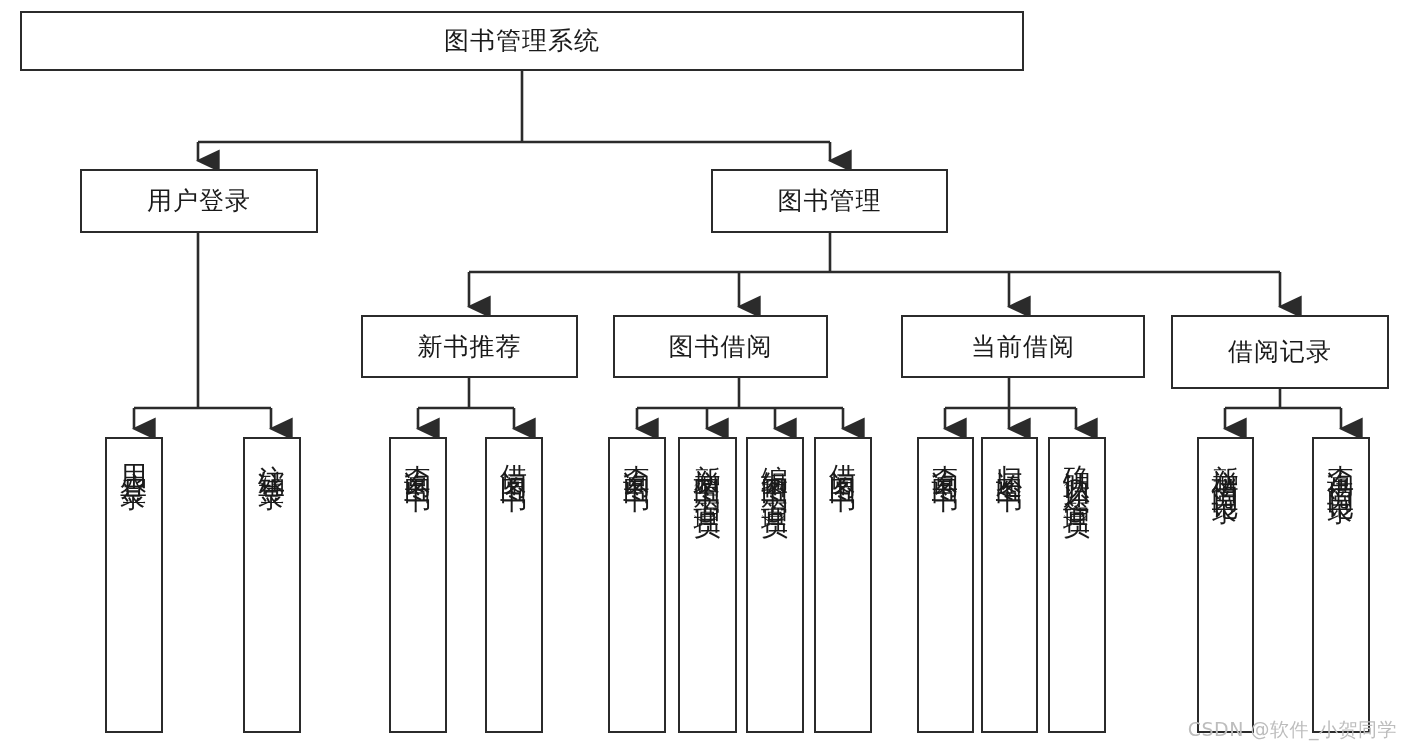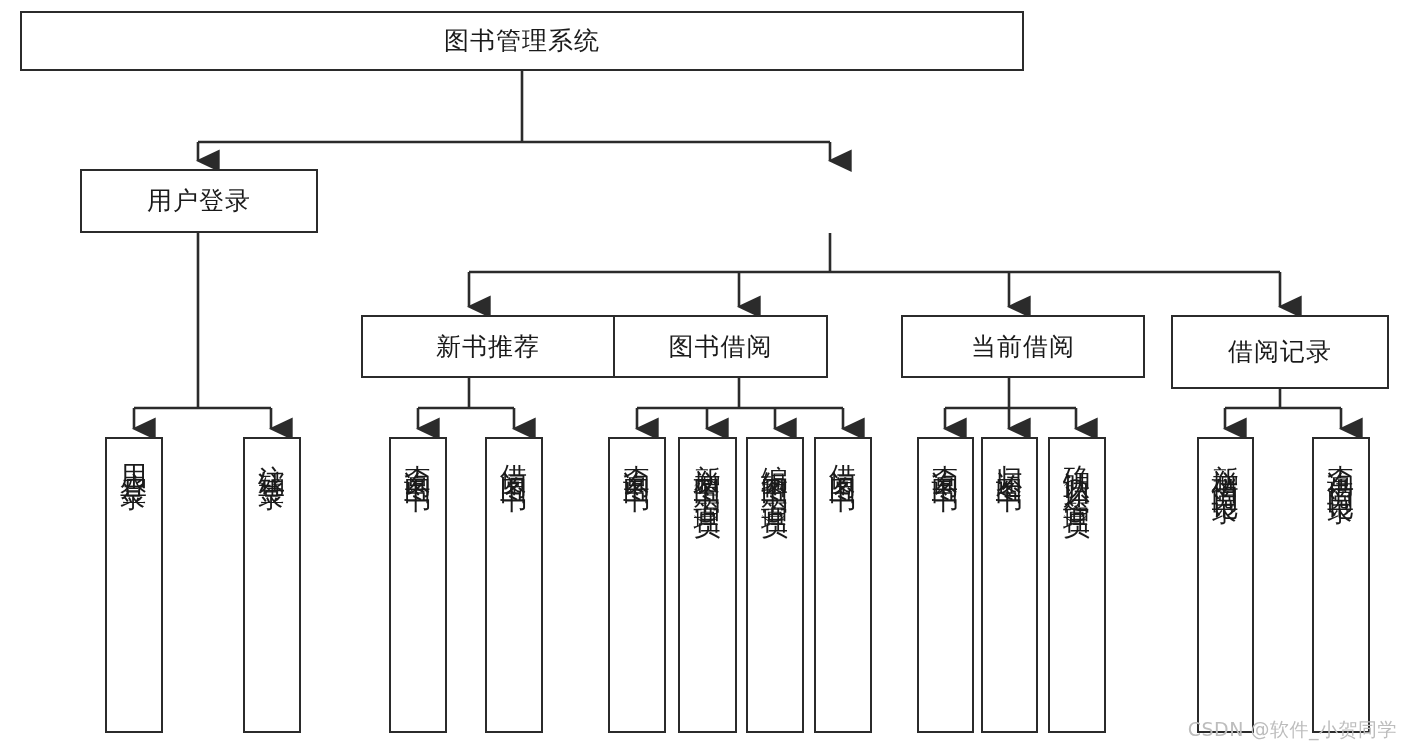--- a/index.html
+++ b/index.html
@@ -136,22 +136,25 @@
     </g>
   </svg>
 
   <div class="node root horiz" style="left:20px; top:11px; width:1004px; height:60px;">
     <span class="label">图书管理系统</span>
   </div>
 
   <div class="node horiz" style="left:80px; top:169px; width:238px; height:64px;">
     <span class="label">用户登录</span>
   </div>
-
-  <div class="node horiz" style="left:361px; top:315px; width:254px; height:63px;">
+  <div class="node horiz" style="left:711px; top:169px; width:237px; height:64px;">
+    <span class="label">图书管理</span>
+  </div>
+
+  <div class="node horiz" style="left:361px; top:315px; width:217px; height:63px;">
     <span class="label">新书推荐</span>
   </div>
   <div class="node horiz" style="left:613px; top:315px; width:215px; height:63px;">
     <span class="label">图书借阅</span>
   </div>
   <div class="node horiz" style="left:901px; top:315px; width:244px; height:63px;">
     <span class="label">当前借阅</span>
   </div>
   <div class="node horiz" style="left:1171px; top:315px; width:218px; height:74px;">
     <span class="label">借阅记录</span>

